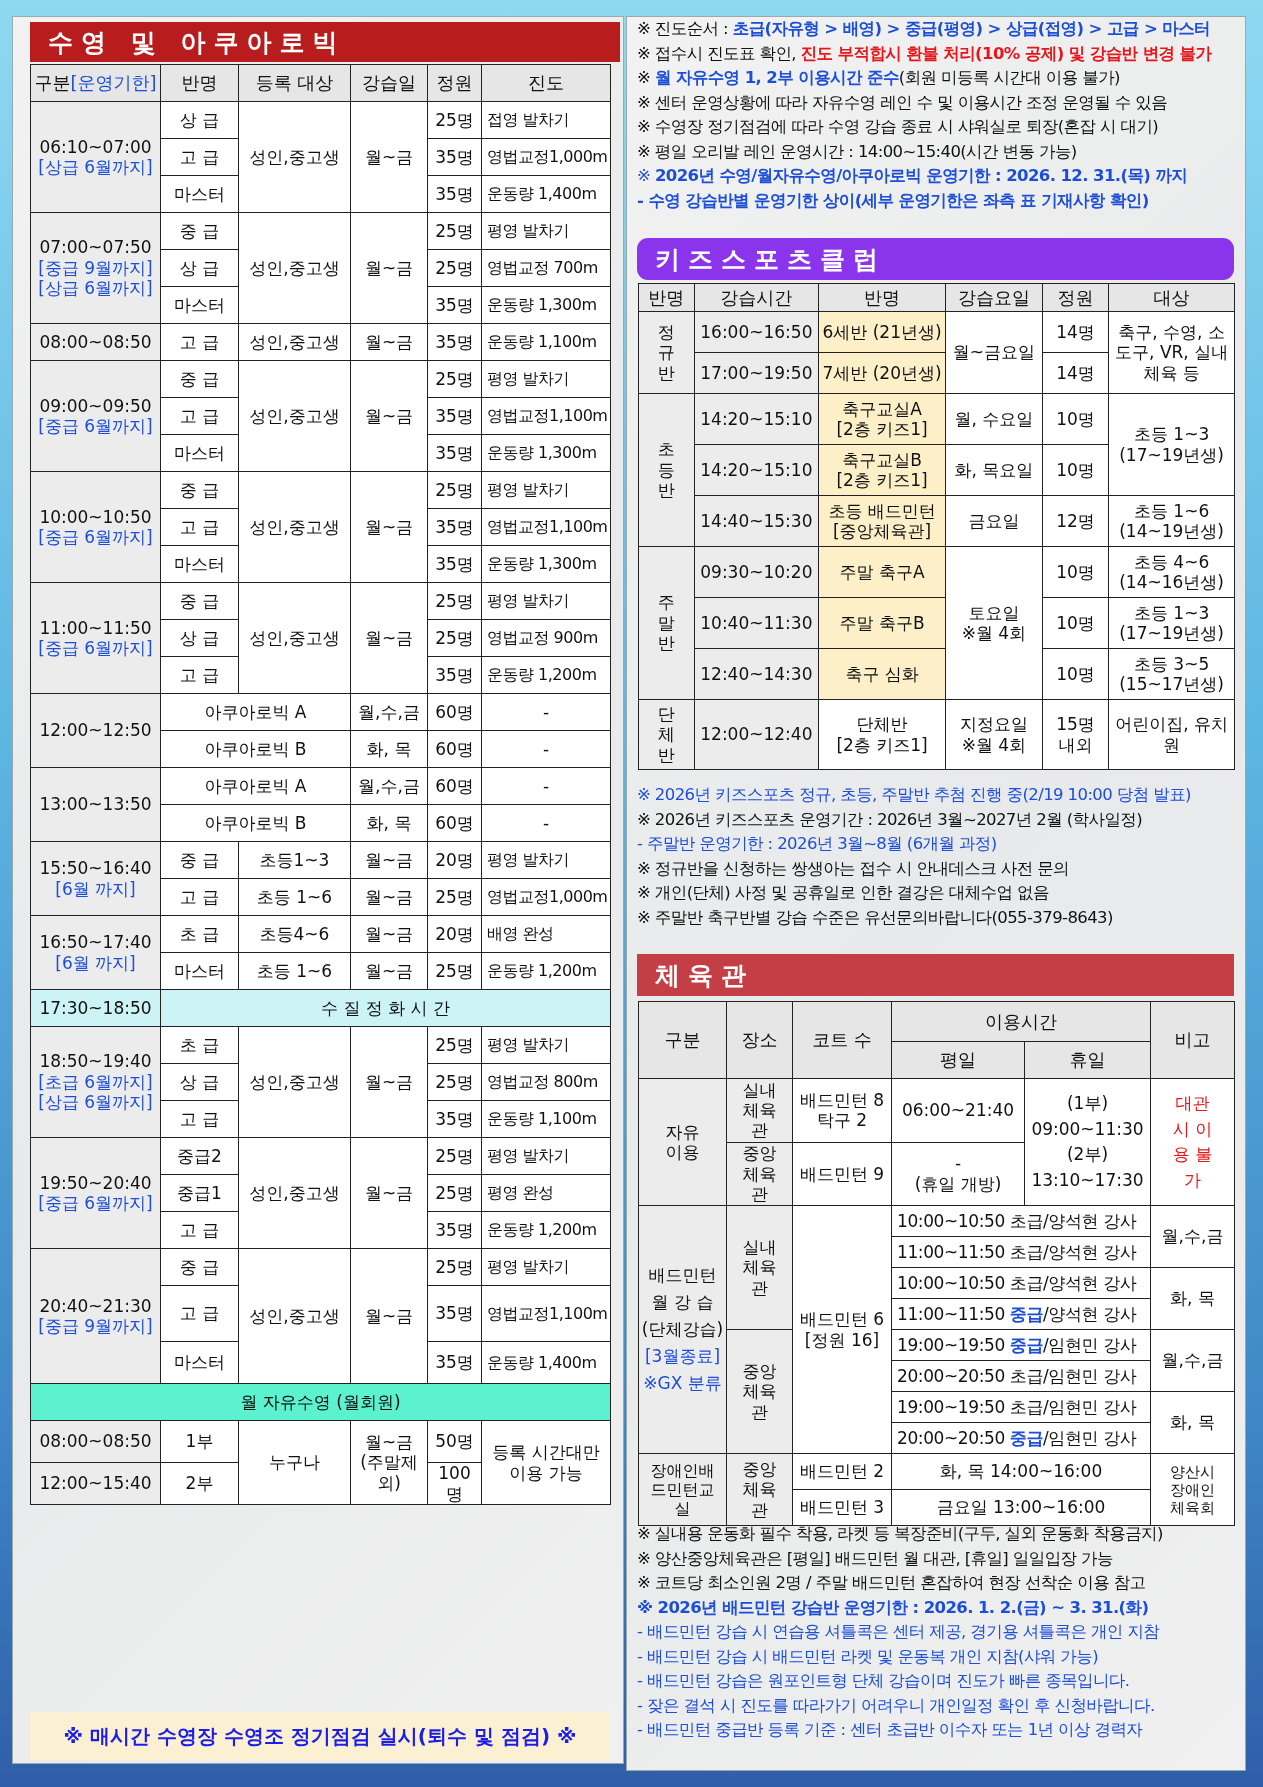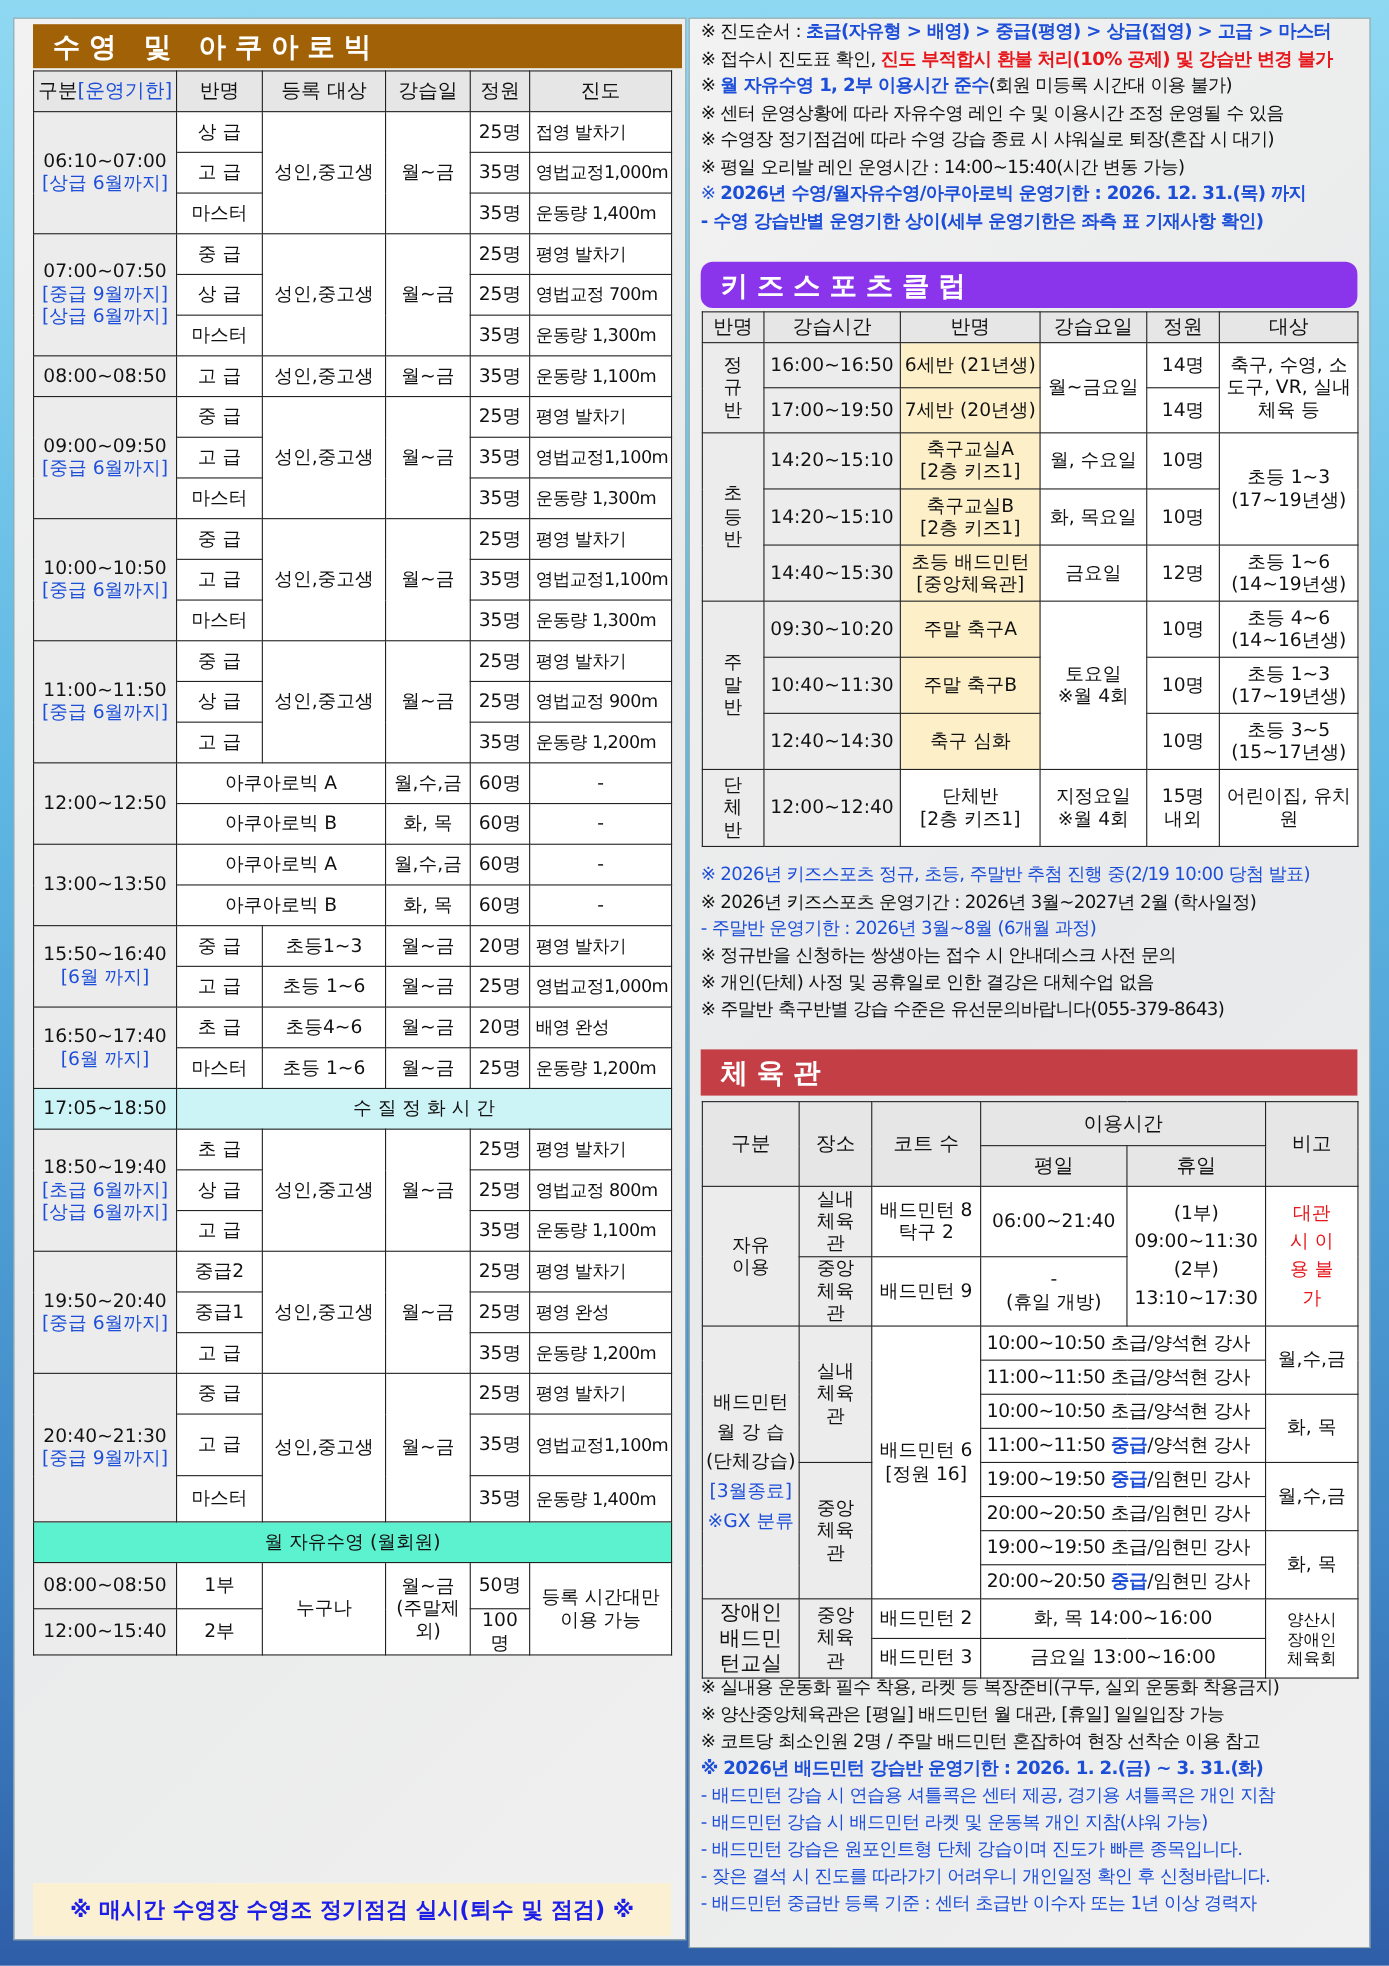--- a/index.html
+++ b/index.html
@@ -32,21 +32,21 @@
   .gray { background: #ececec; }
   .yellow { background: #fdf0c8; }
   .blue { color: #1d4ed8; }
   .red { color: #e6161b; }
   .prog { text-align: left; padding-left: 5px; font-size: 16px; letter-spacing: -0.5px; }
   .cyan { background: #ccf3f6; }
   .mint { background: #5cf2d0; }
   .small { font-size: 17px; }
 
   
-  #swim-title { left: 30px; top: 22px; width: 590px; height: 40px; background: #a16207; }
+  #swim-title { left: 30px; top: 22px; width: 590px; height: 40px; background: #b91c1c; }
   #swim-table { left: 30px; top: 64px; width: 580px; }
   #swim-table td, #swim-table th { height: 37px; }
 
   #swim-notice {
     position: absolute; left: 30px; top: 1712px; width: 580px; height: 48px;
     background: #fbf1d2; color: #1d1de8; font-weight: bold; font-size: 20px;
     display: flex; align-items: center; justify-content: center;
   }
 
   
@@ -268,21 +268,21 @@
   </tr>
   <tr>
     <td>마스터</td>
     <td>초등 1~6</td>
     <td>월~금</td>
     <td>25명</td>
     <td class="prog">운동량 1,200m</td>
   </tr>
 
   <tr>
-    <td class="cyan">17:05~18:50</td>
+    <td class="cyan">17:30~18:50</td>
     <td colspan="5" class="cyan">수 질 정 화 시 간</td>
   </tr>
 
   <tr>
     <td rowspan="3" class="gray">
           <div>18:50~19:40</div>
           <div class="blue">[초급 6월까지]</div>
           <div class="blue">[상급 6월까지]</div>
         </td>
     <td>초 급</td>
@@ -591,21 +591,21 @@
   </tr>
   <tr>
     <td colspan="2" class="lesson" style="height:31px"><span>19:00~19:50</span> <span>초급</span><span>/임현민 강사</span></td>
     <td rowspan="2">화, 목</td>
   </tr>
   <tr>
     <td colspan="2" class="lesson" style="height:31px"><span>20:00~20:50</span> <span class="blue bold">중급</span><span>/임현민 강사</span></td>
   </tr>
 
   <tr>
-    <td rowspan="2" class="gray" style="font-size:19px;padding:0 6px">장애인배드민턴교실</td>
+    <td rowspan="2" class="gray" style="font-size:16px;padding:0 6px">장애인배드민턴교실</td>
     <td rowspan="2" class="gray" style="padding:0 8px">중앙체육관</td>
     <td style="height:36px">배드민턴 2</td>
     <td colspan="2">화, 목 14:00~16:00</td>
     <td rowspan="2" style="font-size:15px;padding:0 12px">양산시 장애인 체육회</td>
   </tr>
   <tr>
     <td style="height:36px">배드민턴 3</td>
     <td colspan="2">금요일 13:00~16:00</td>
   </tr>
 </tbody>

